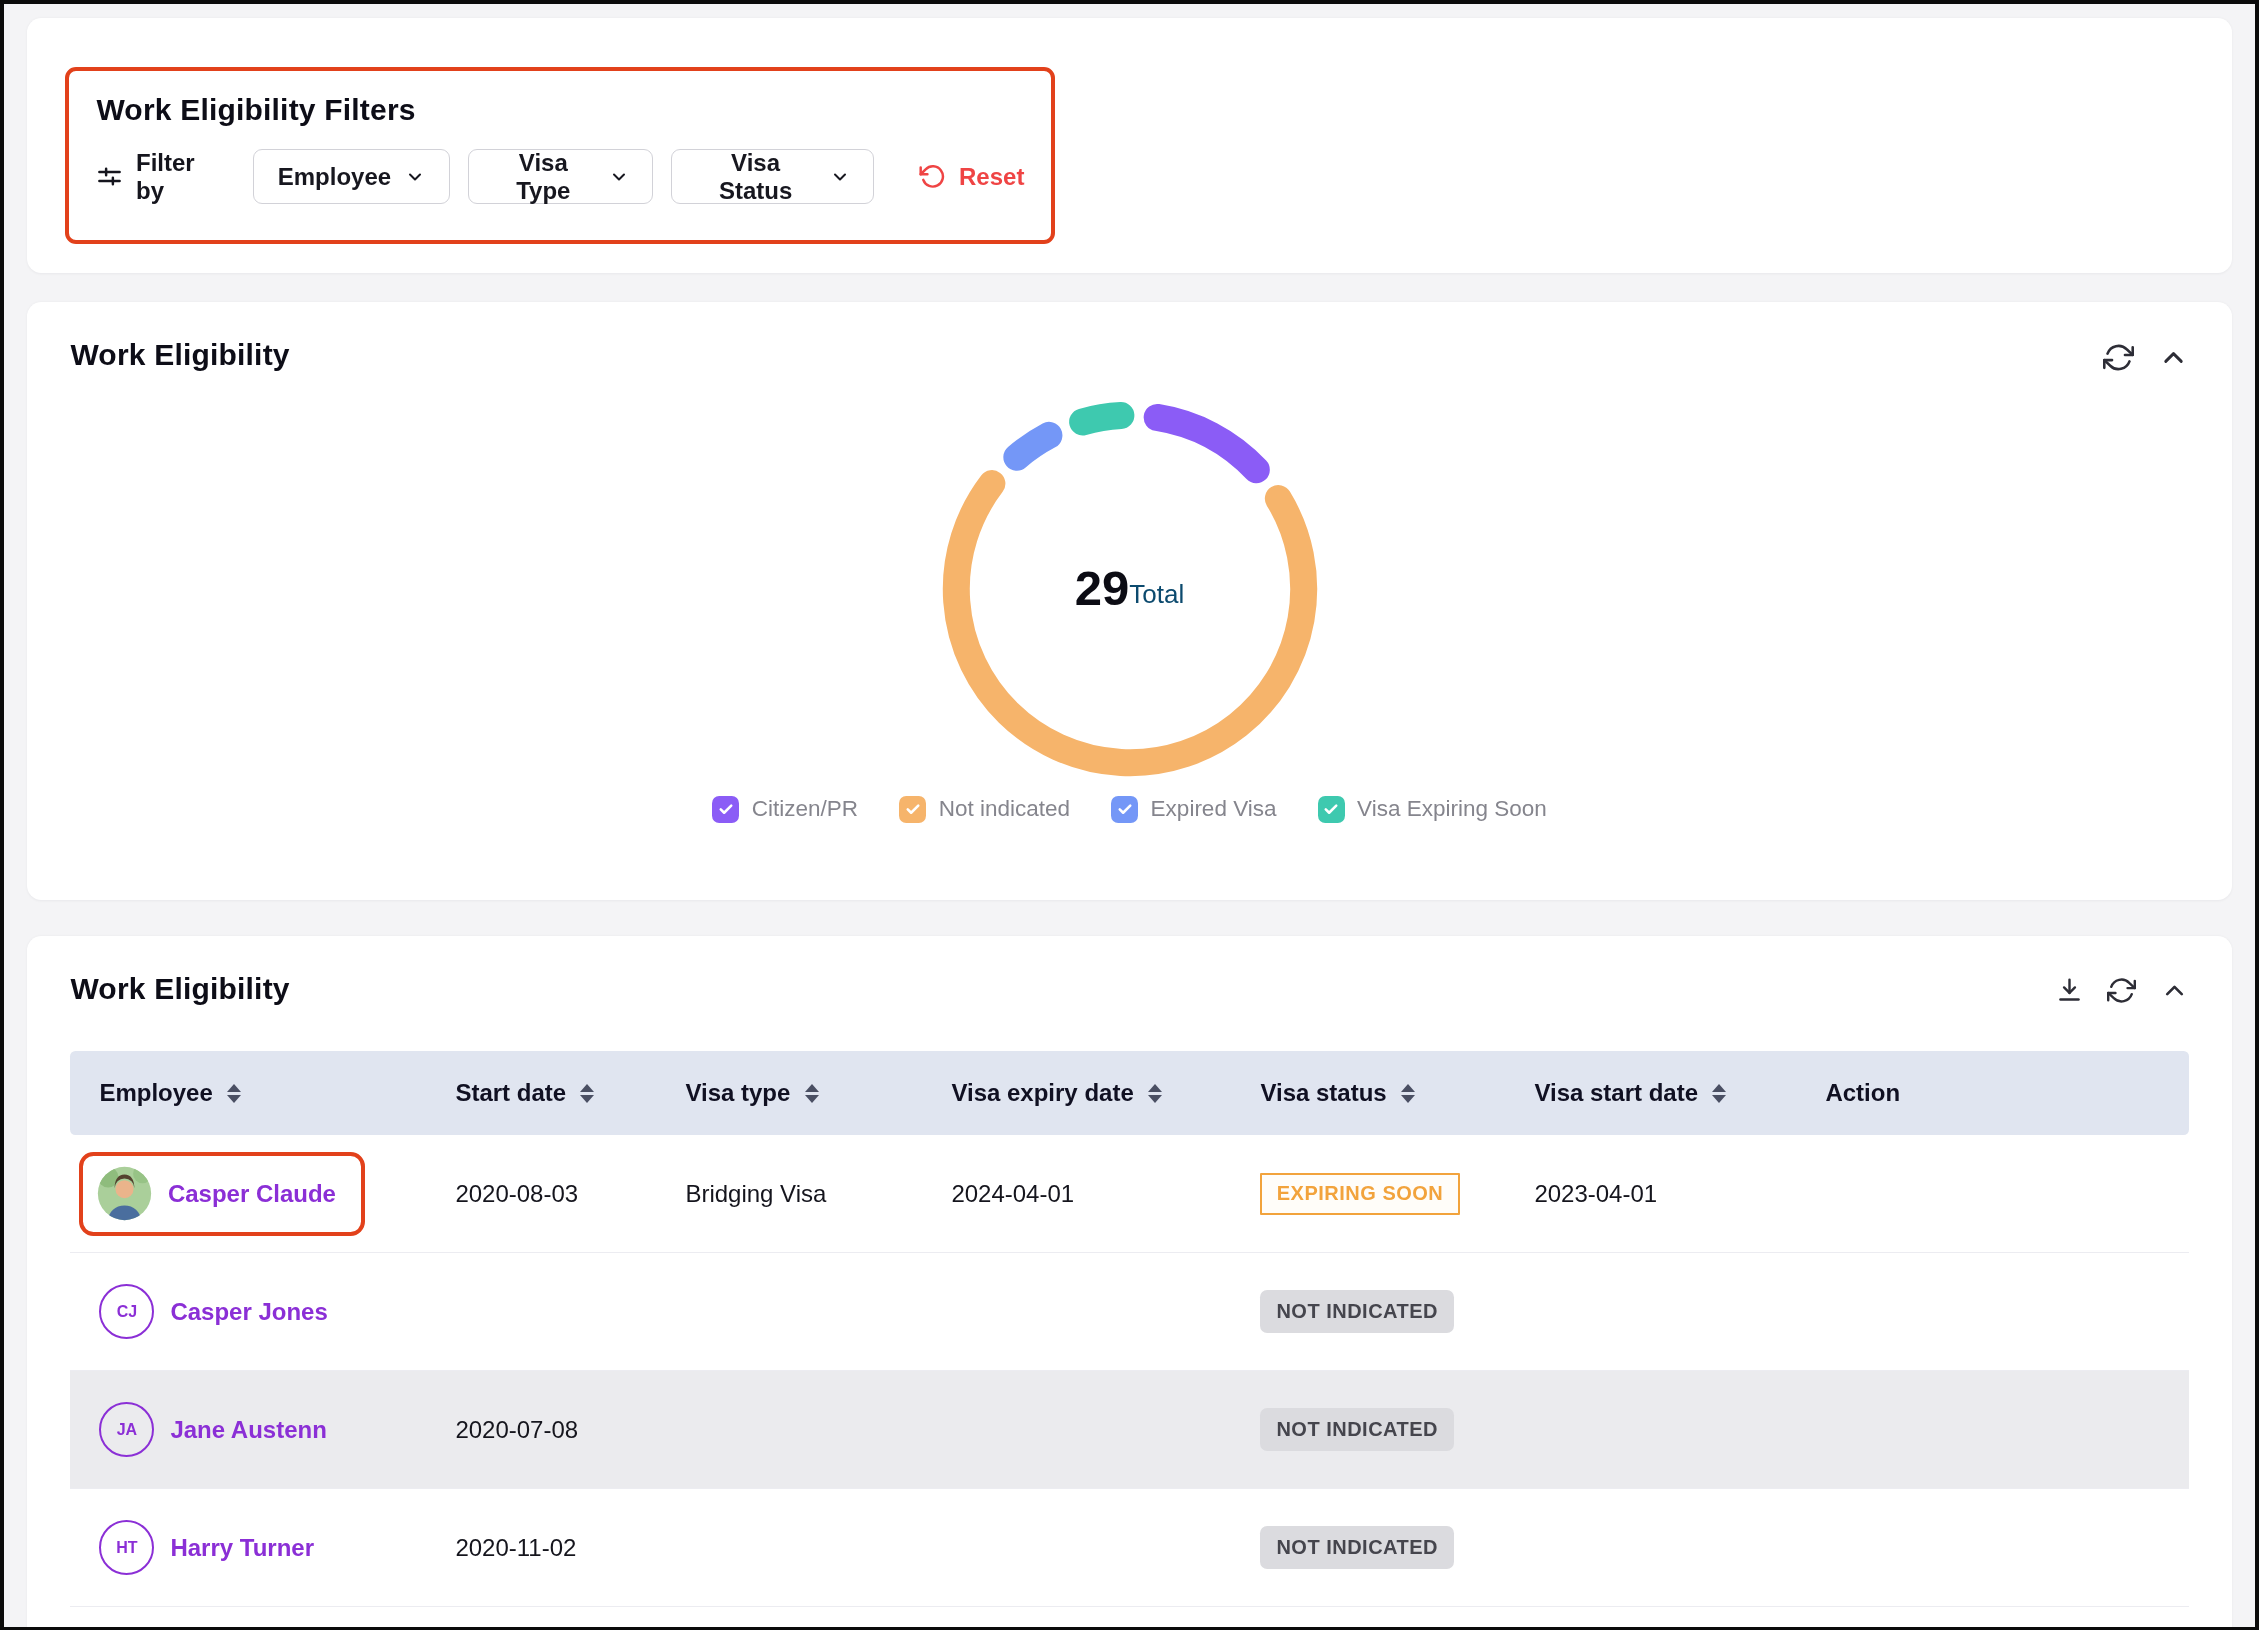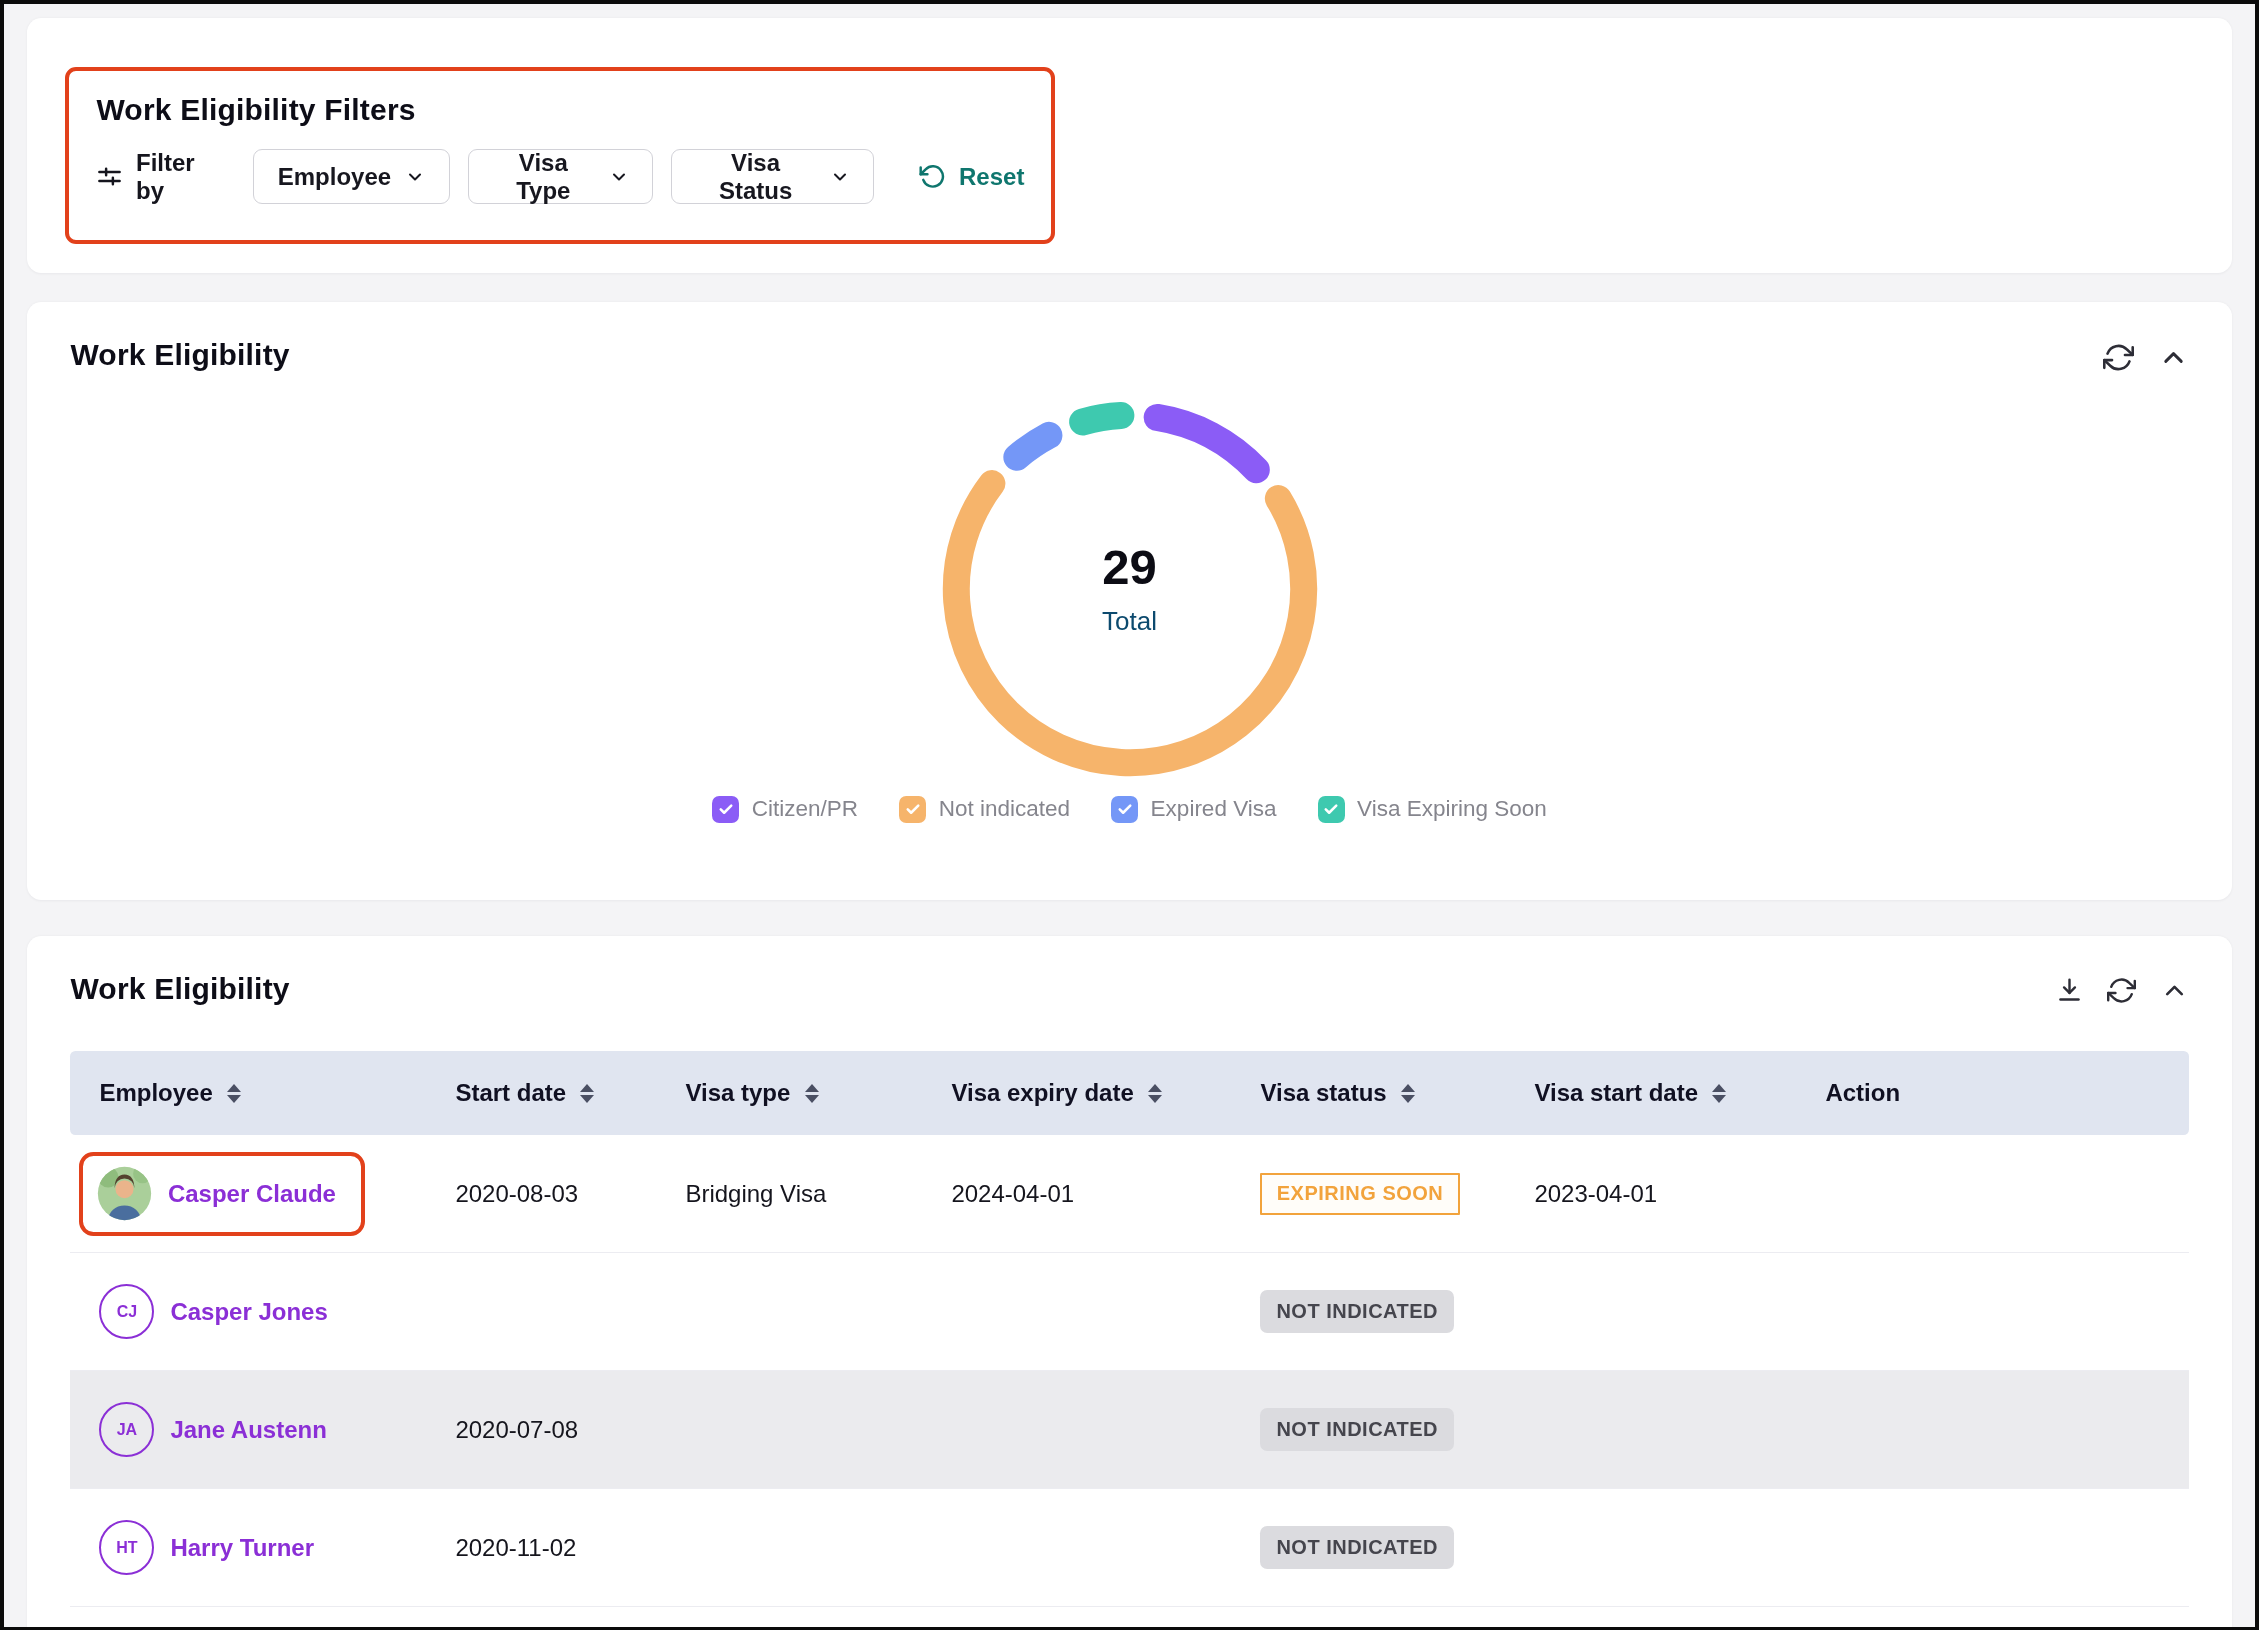--- a/index.html
+++ b/index.html
@@ -45,33 +45,33 @@
     display: inline-flex; align-items: center; gap: 14.4px;
     height: 55px; padding: 0 23.4px;
     border: 1.8px solid #d2d2d8; border-radius: 9px;
     font-size: 24px; font-weight: 700; color: #17171f;
     margin-right: 18px; background: #fff;
   }
   .dd .chev { color: #17171f; }
   .reset-btn {
     display: inline-flex; align-items: center; gap: 12.6px;
     margin-left: 27px;
-    color: #0f766e; font-size: 24px; font-weight: 700;
+    color: #ef4444; font-size: 24px; font-weight: 700;
   }
 
   
   .card-chart { margin-top: 29px; height: 598px; box-sizing: border-box; padding: 36px 43px 32px; position: relative; }
   .card-head { display: flex; justify-content: space-between; align-items: flex-start; }
   .head-icons { display: flex; align-items: center; gap: 23.4px; color: #2d2d36; margin-top: 3.6px; }
   .head-icons button { color: #2d2d36; }
 
   .donut-wrap { position: relative; width: 414px; margin: 9px auto 0; }
   .donut-center {
     position: absolute; inset: 0;
-    display: flex; flex-direction: column; align-items: center; justify-content: center;
+    display: flex; flex-direction: row; align-items: center; justify-content: center;
     pointer-events: none;
   }
   .donut-total { font-size: 49px; font-weight: 700; color: #0c0c14; line-height: 1.1; }
   .donut-total-label { font-size: 26px; color: #0c4a6e; margin-top: 11px; }
 
   .legend { display: flex; justify-content: center; align-items: center; gap: 41px; }
   .legend-item { display: flex; align-items: center; gap: 12.6px; }
   .legend-check {
     width: 27px; height: 27px; border-radius: 7.2px;
     display: inline-flex; align-items: center; justify-content: center;

